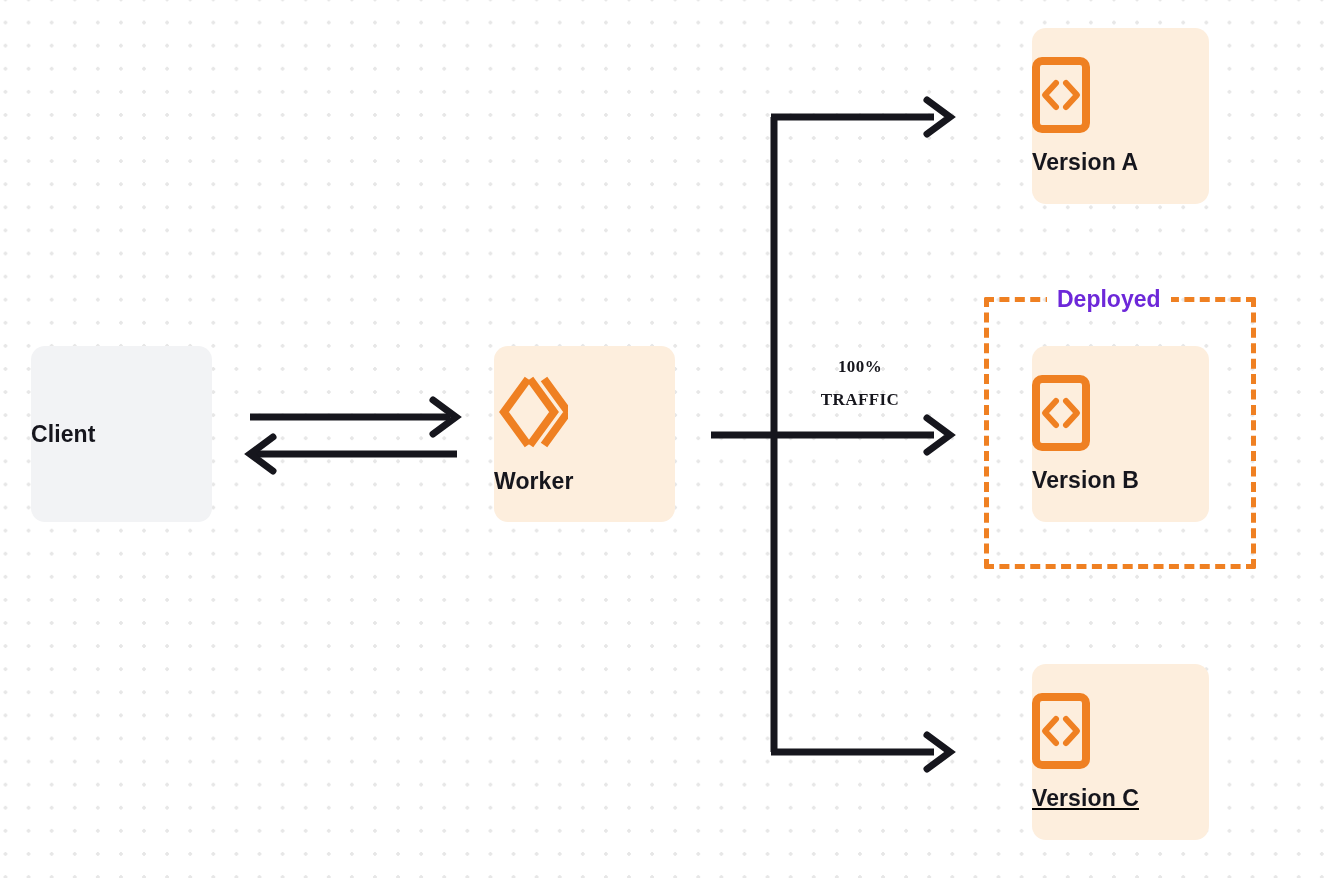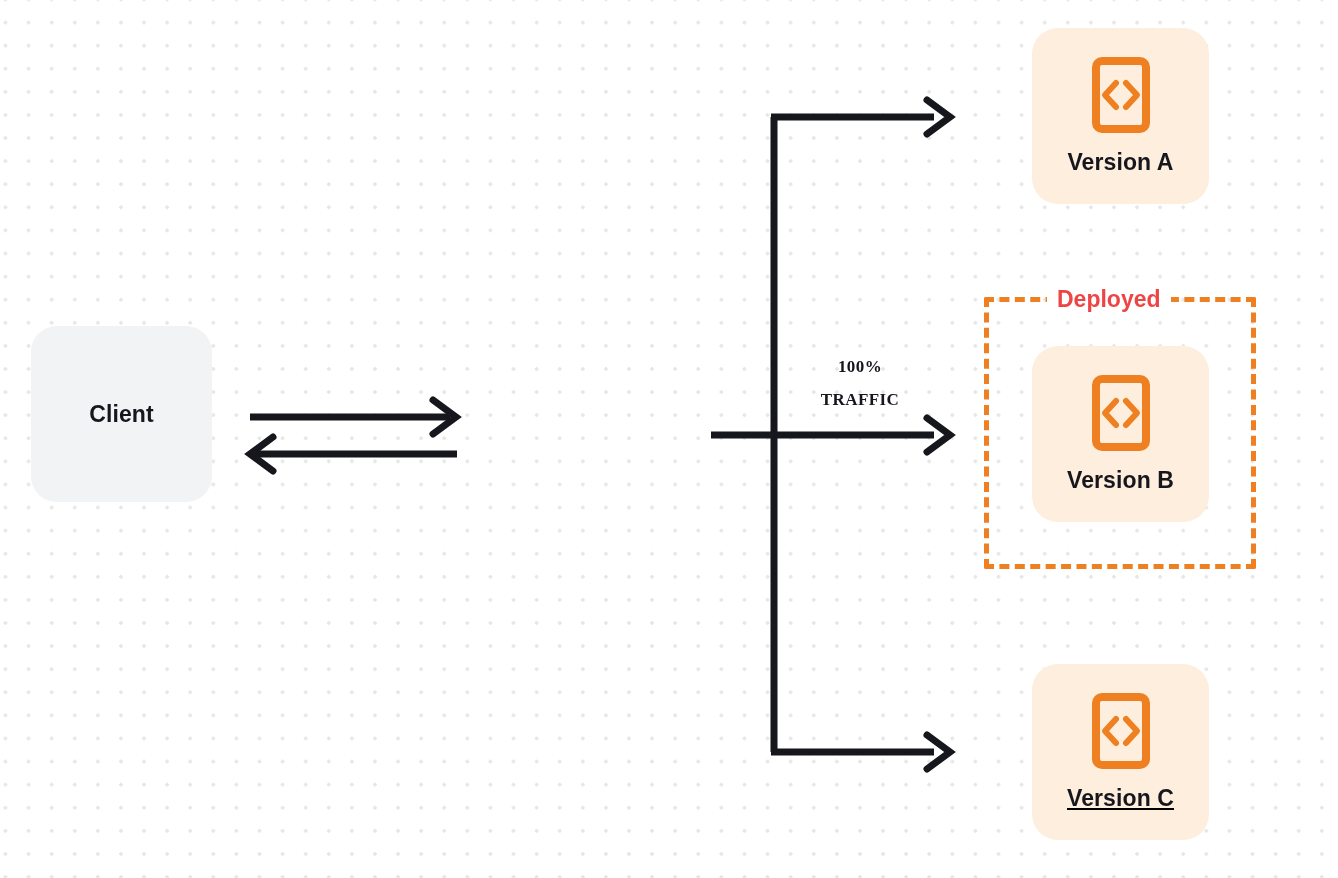--- a/index.html
+++ b/index.html
@@ -16,37 +16,36 @@
     background-size: 23.1px 23.1px;
     background-position: 17px 11px;
     overflow: hidden;
     font-family: "Liberation Sans", sans-serif;
   }
 
   
   .node {
     position: absolute;
     box-sizing: border-box;
-    border-radius: 26px;
+    border-radius: 14px;
     display: flex;
     flex-direction: column;
-    align-items: center;
     justify-content: center;
   }
   .node-label {
     font-weight: bold;
     color: #16161d;
     letter-spacing: .1px;
     white-space: nowrap;
   }
 
   
   .client {
     left: 31px;
-    top: 326px;
+    top: 346px;
     width: 181px;
     height: 176px;
     background: #f2f3f5;
   }
   .client .node-label { font-size: 23px; }
 
   
   .worker {
     left: 494px;
     top: 346px;
@@ -82,21 +81,21 @@
     box-sizing: border-box;
     border: 5px dashed #ef8022;
     border-radius: 2px;
   }
   .deployed-label {
     position: absolute;
     left: 1047px;
     top: 285px;
     padding: 0 10px;
     background: #ffffff;
-    color: #ef4444;
+    color: #6d28d9;
     font-size: 23px;
     font-weight: bold;
     line-height: 28px;
     white-space: nowrap;
   }
 
   
   .traffic-label {
     position: absolute;
     left: 790px;
@@ -161,20 +160,33 @@
 
   <div class="traffic-label">
     <div>100%</div>
     <div>TRAFFIC</div>
   </div>
 
   <div class="node client">
     <span class="node-label">Client</span>
   </div>
 
+  <div class="node worker">
+    <span>
+      <svg class="icon-worker" width="74" height="76" viewBox="0 0 74 76" aria-hidden="true">
+
+        <path d="M34 5 L10 38 L34 71" fill="none" stroke="#ef8022" stroke-width="8" stroke-linecap="butt" stroke-linejoin="miter"></path>
+
+        <path d="M36 5 L60 38 L36 71" fill="none" stroke="#ef8022" stroke-width="8" stroke-linecap="butt" stroke-linejoin="miter"></path>
+
+        <path d="M50 5 L74 38 L50 71" fill="none" stroke="#ef8022" stroke-width="8" stroke-linecap="butt" stroke-linejoin="miter"></path>
+      </svg>
+    </span>
+    <span class="node-label">Worker</span>
+  </div>
 
   <div class="deployed-box"></div>
   <div class="deployed-label">Deployed</div>
 
   <div class="node version version-a">
     <span>
       <svg class="icon-code" width="58" height="76" viewBox="0 0 58 76" aria-hidden="true">
         <rect x="4" y="4" width="50" height="68" rx="6" ry="6" fill="none" stroke="#ef8022" stroke-width="8"></rect>
         <path d="M24 26 L13 38 L24 50" fill="none" stroke="#ef8022" stroke-width="6" stroke-linecap="round" stroke-linejoin="round"></path>
         <path d="M34 26 L45 38 L34 50" fill="none" stroke="#ef8022" stroke-width="6" stroke-linecap="round" stroke-linejoin="round"></path>

